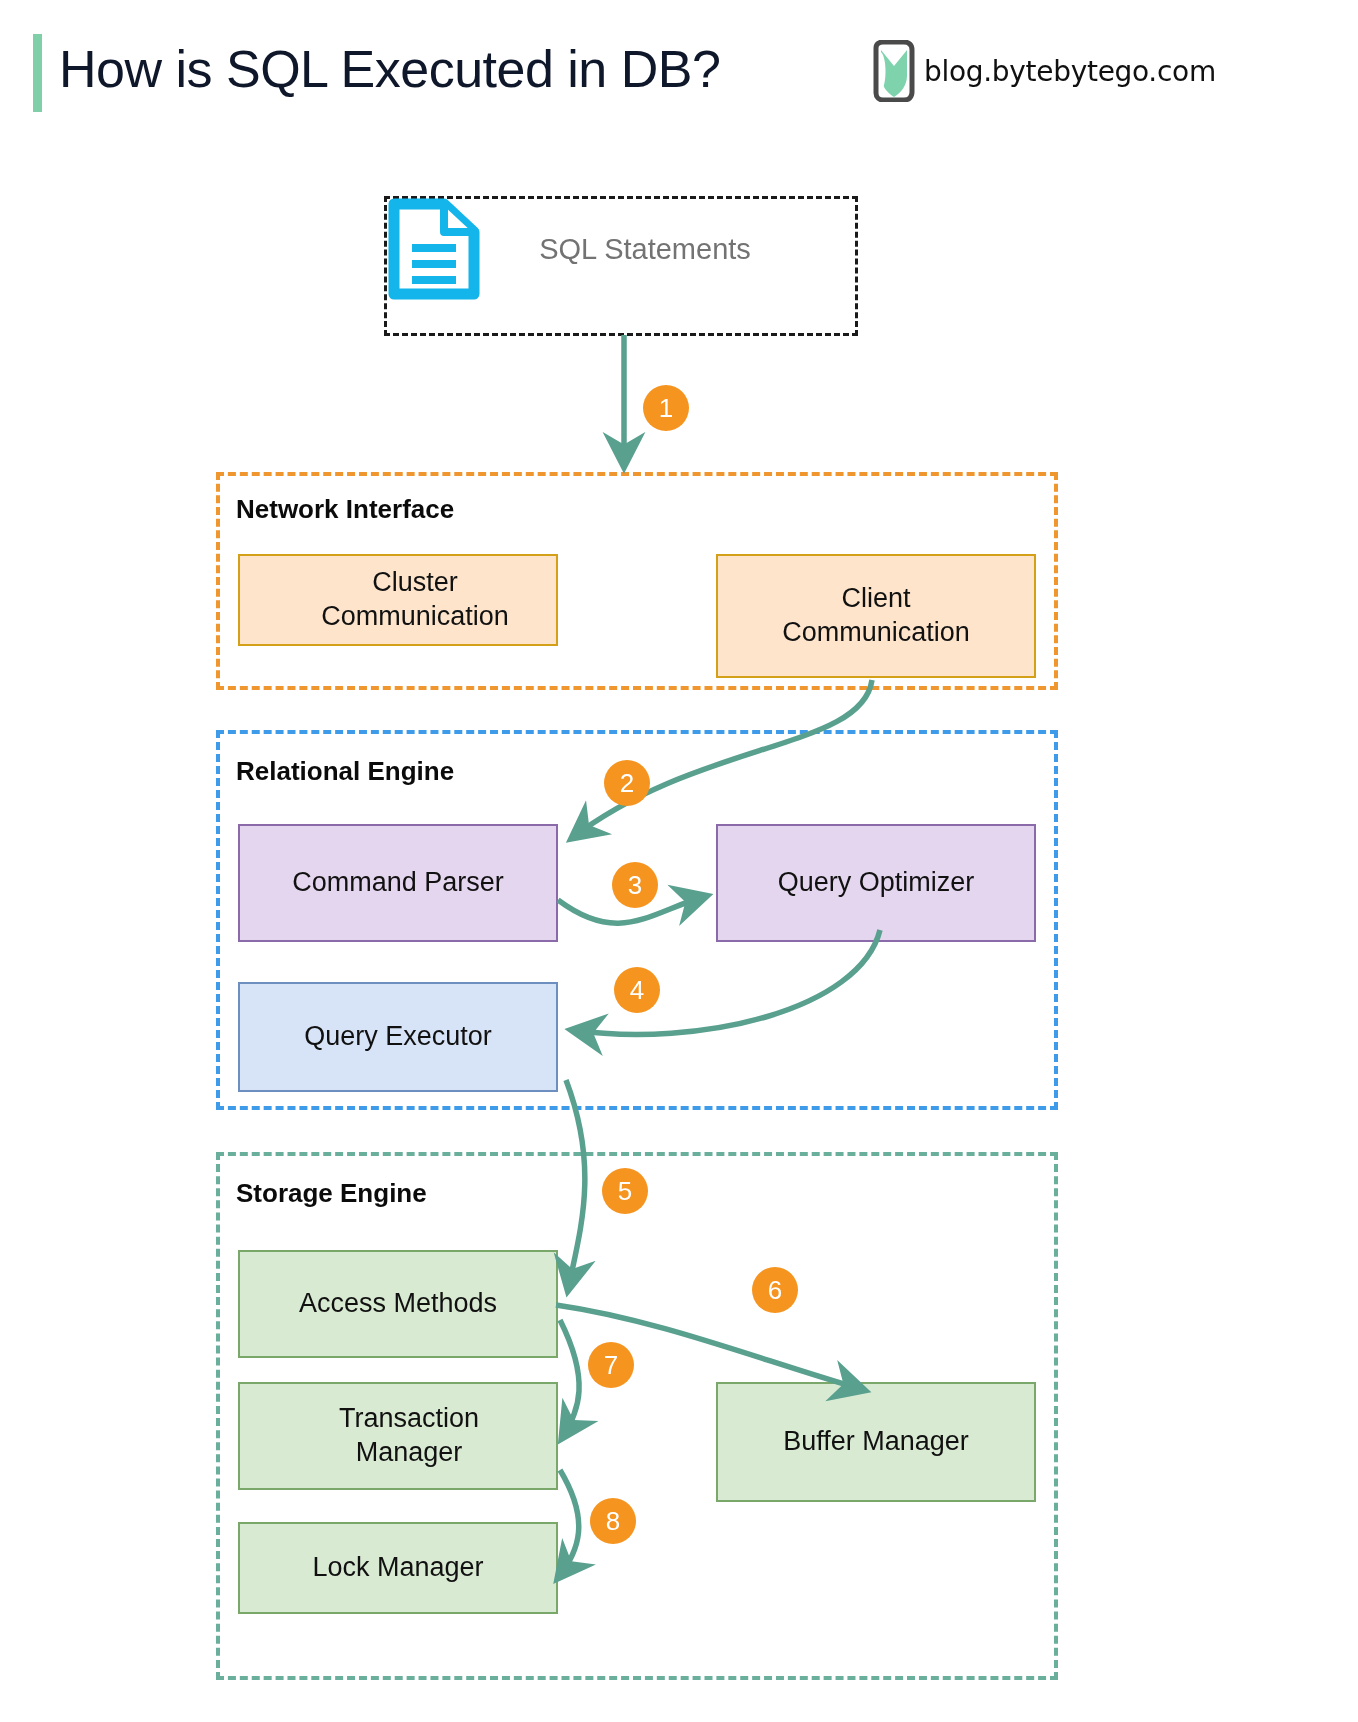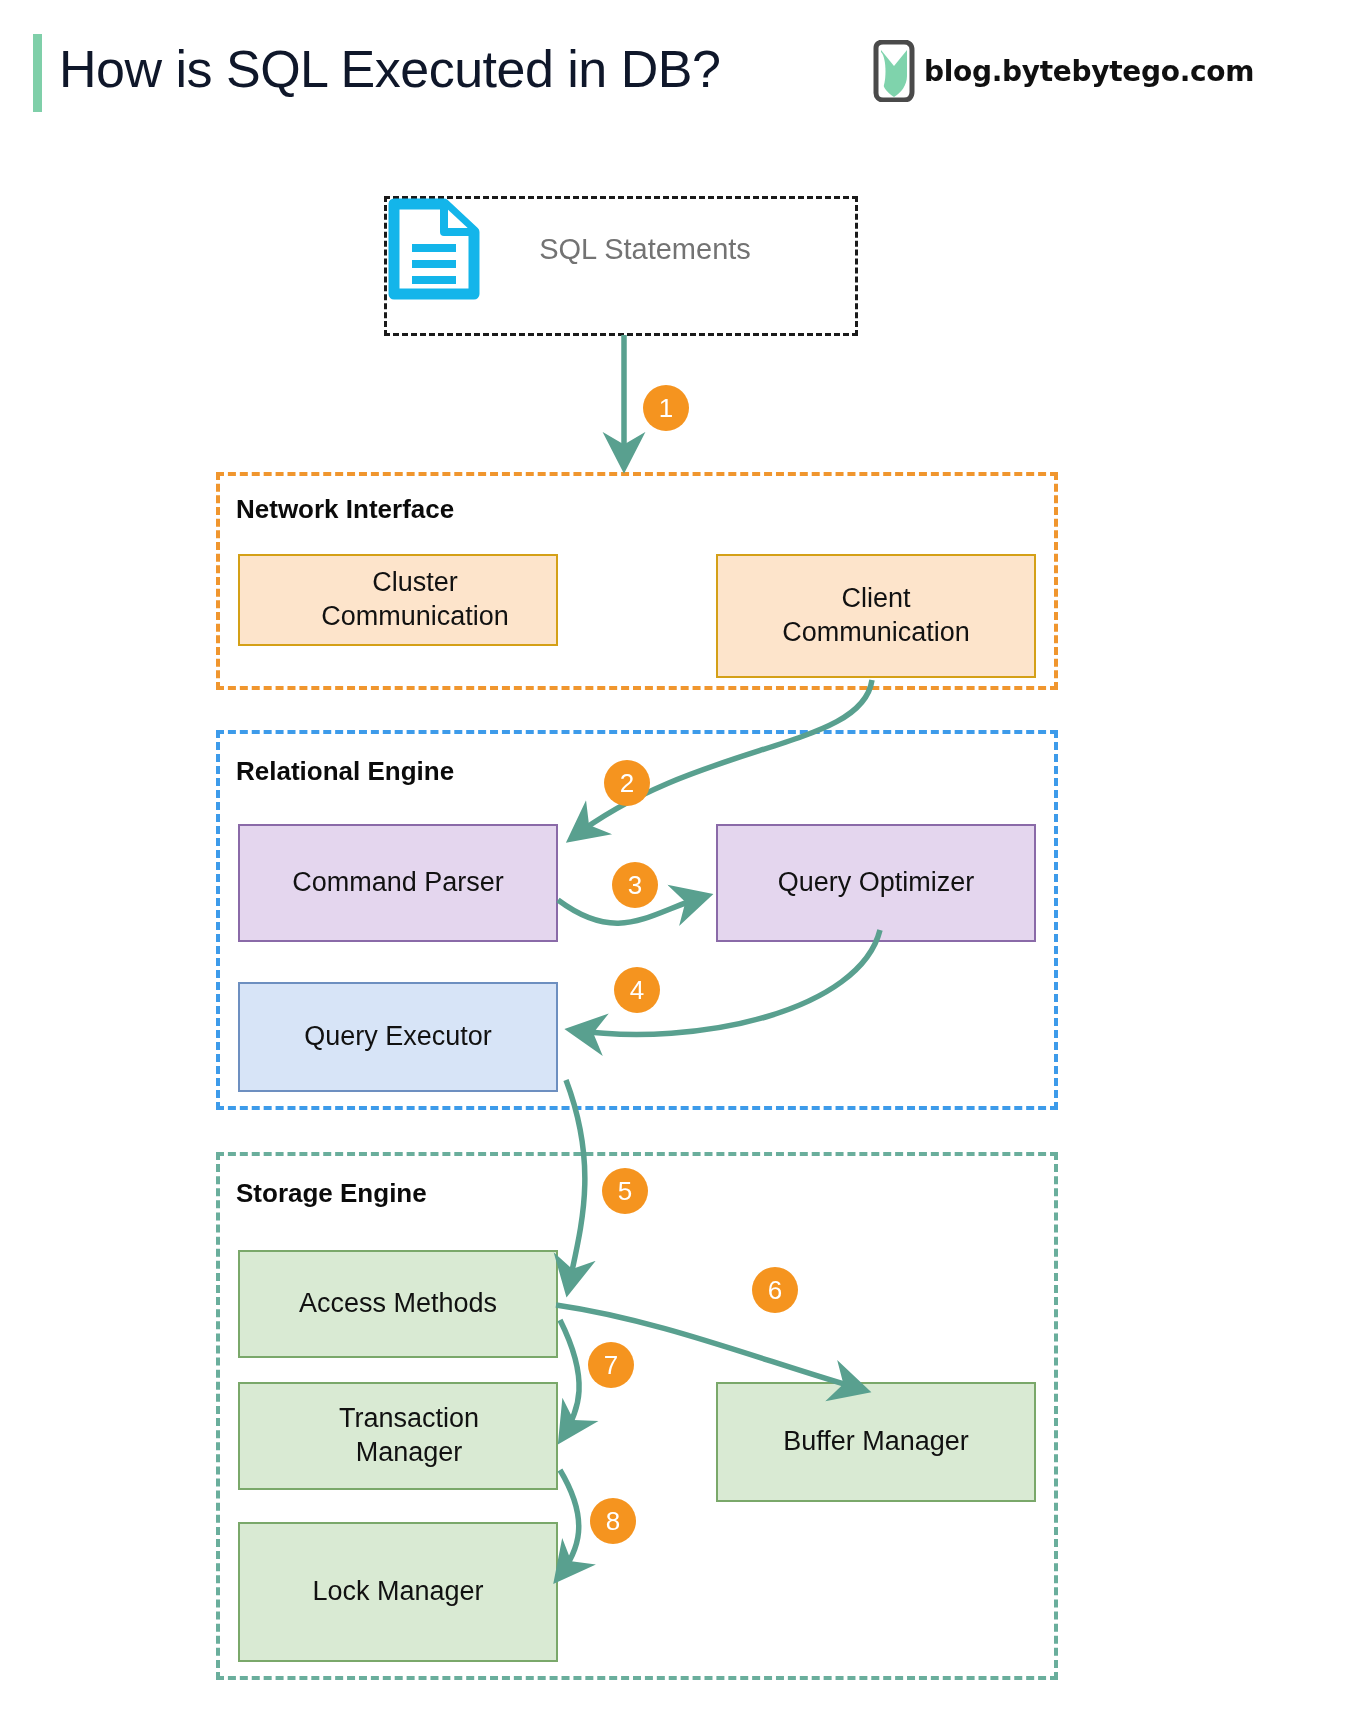--- a/index.html
+++ b/index.html
@@ -50,21 +50,21 @@
     gap: 6px;
     height: 66px;
   }
   .brand-logo {
     width: 48px; height: 62px;
     flex: 0 0 auto;
   }
   .brand-text {
     font-family: "DejaVu Sans", sans-serif;
     font-size: 28px;
-    font-weight: 700;
+    font-weight: 400;
     color: #101010;
     white-space: nowrap;
     letter-spacing: -0.3px;
   }
 
   
   .zone {
     position: absolute;
     box-sizing: border-box;
     background: transparent;
@@ -242,21 +242,21 @@
   <div class="zone zone-storage" style="left:216px; top:1152px; width:842px; height:528px;"></div>
   <div class="zone-label" style="left:236px; top:1178px;">Storage Engine</div>
 
   <div class="node n-green" style="left:238px; top:1250px; width:320px; height:108px;">Access Methods</div>
 
   <div class="node n-green" style="left:238px; top:1382px; width:320px; height:108px; flex-direction:column;padding-left:30px;">
     <span>Transaction</span>
     <span>Manager</span>
   </div>
 
-  <div class="node n-green" style="left:238px; top:1522px; width:320px; height:140px;">Lock Manager</div>
+  <div class="node n-green" style="left:238px; top:1522px; width:320px; height:92px;">Lock Manager</div>
 
   <div class="node n-green" style="left:716px; top:1382px; width:320px; height:120px;">Buffer Manager</div>
 
   <div class="step" style="left:643px; top:385px;">1</div>
   <div class="step" style="left:604px; top:760px;">2</div>
   <div class="step" style="left:612px; top:862px;">3</div>
   <div class="step" style="left:614px; top:967px;">4</div>
   <div class="step" style="left:602px; top:1168px;">5</div>
   <div class="step" style="left:752px; top:1267px;">6</div>
   <div class="step" style="left:588px; top:1342px;">7</div>

